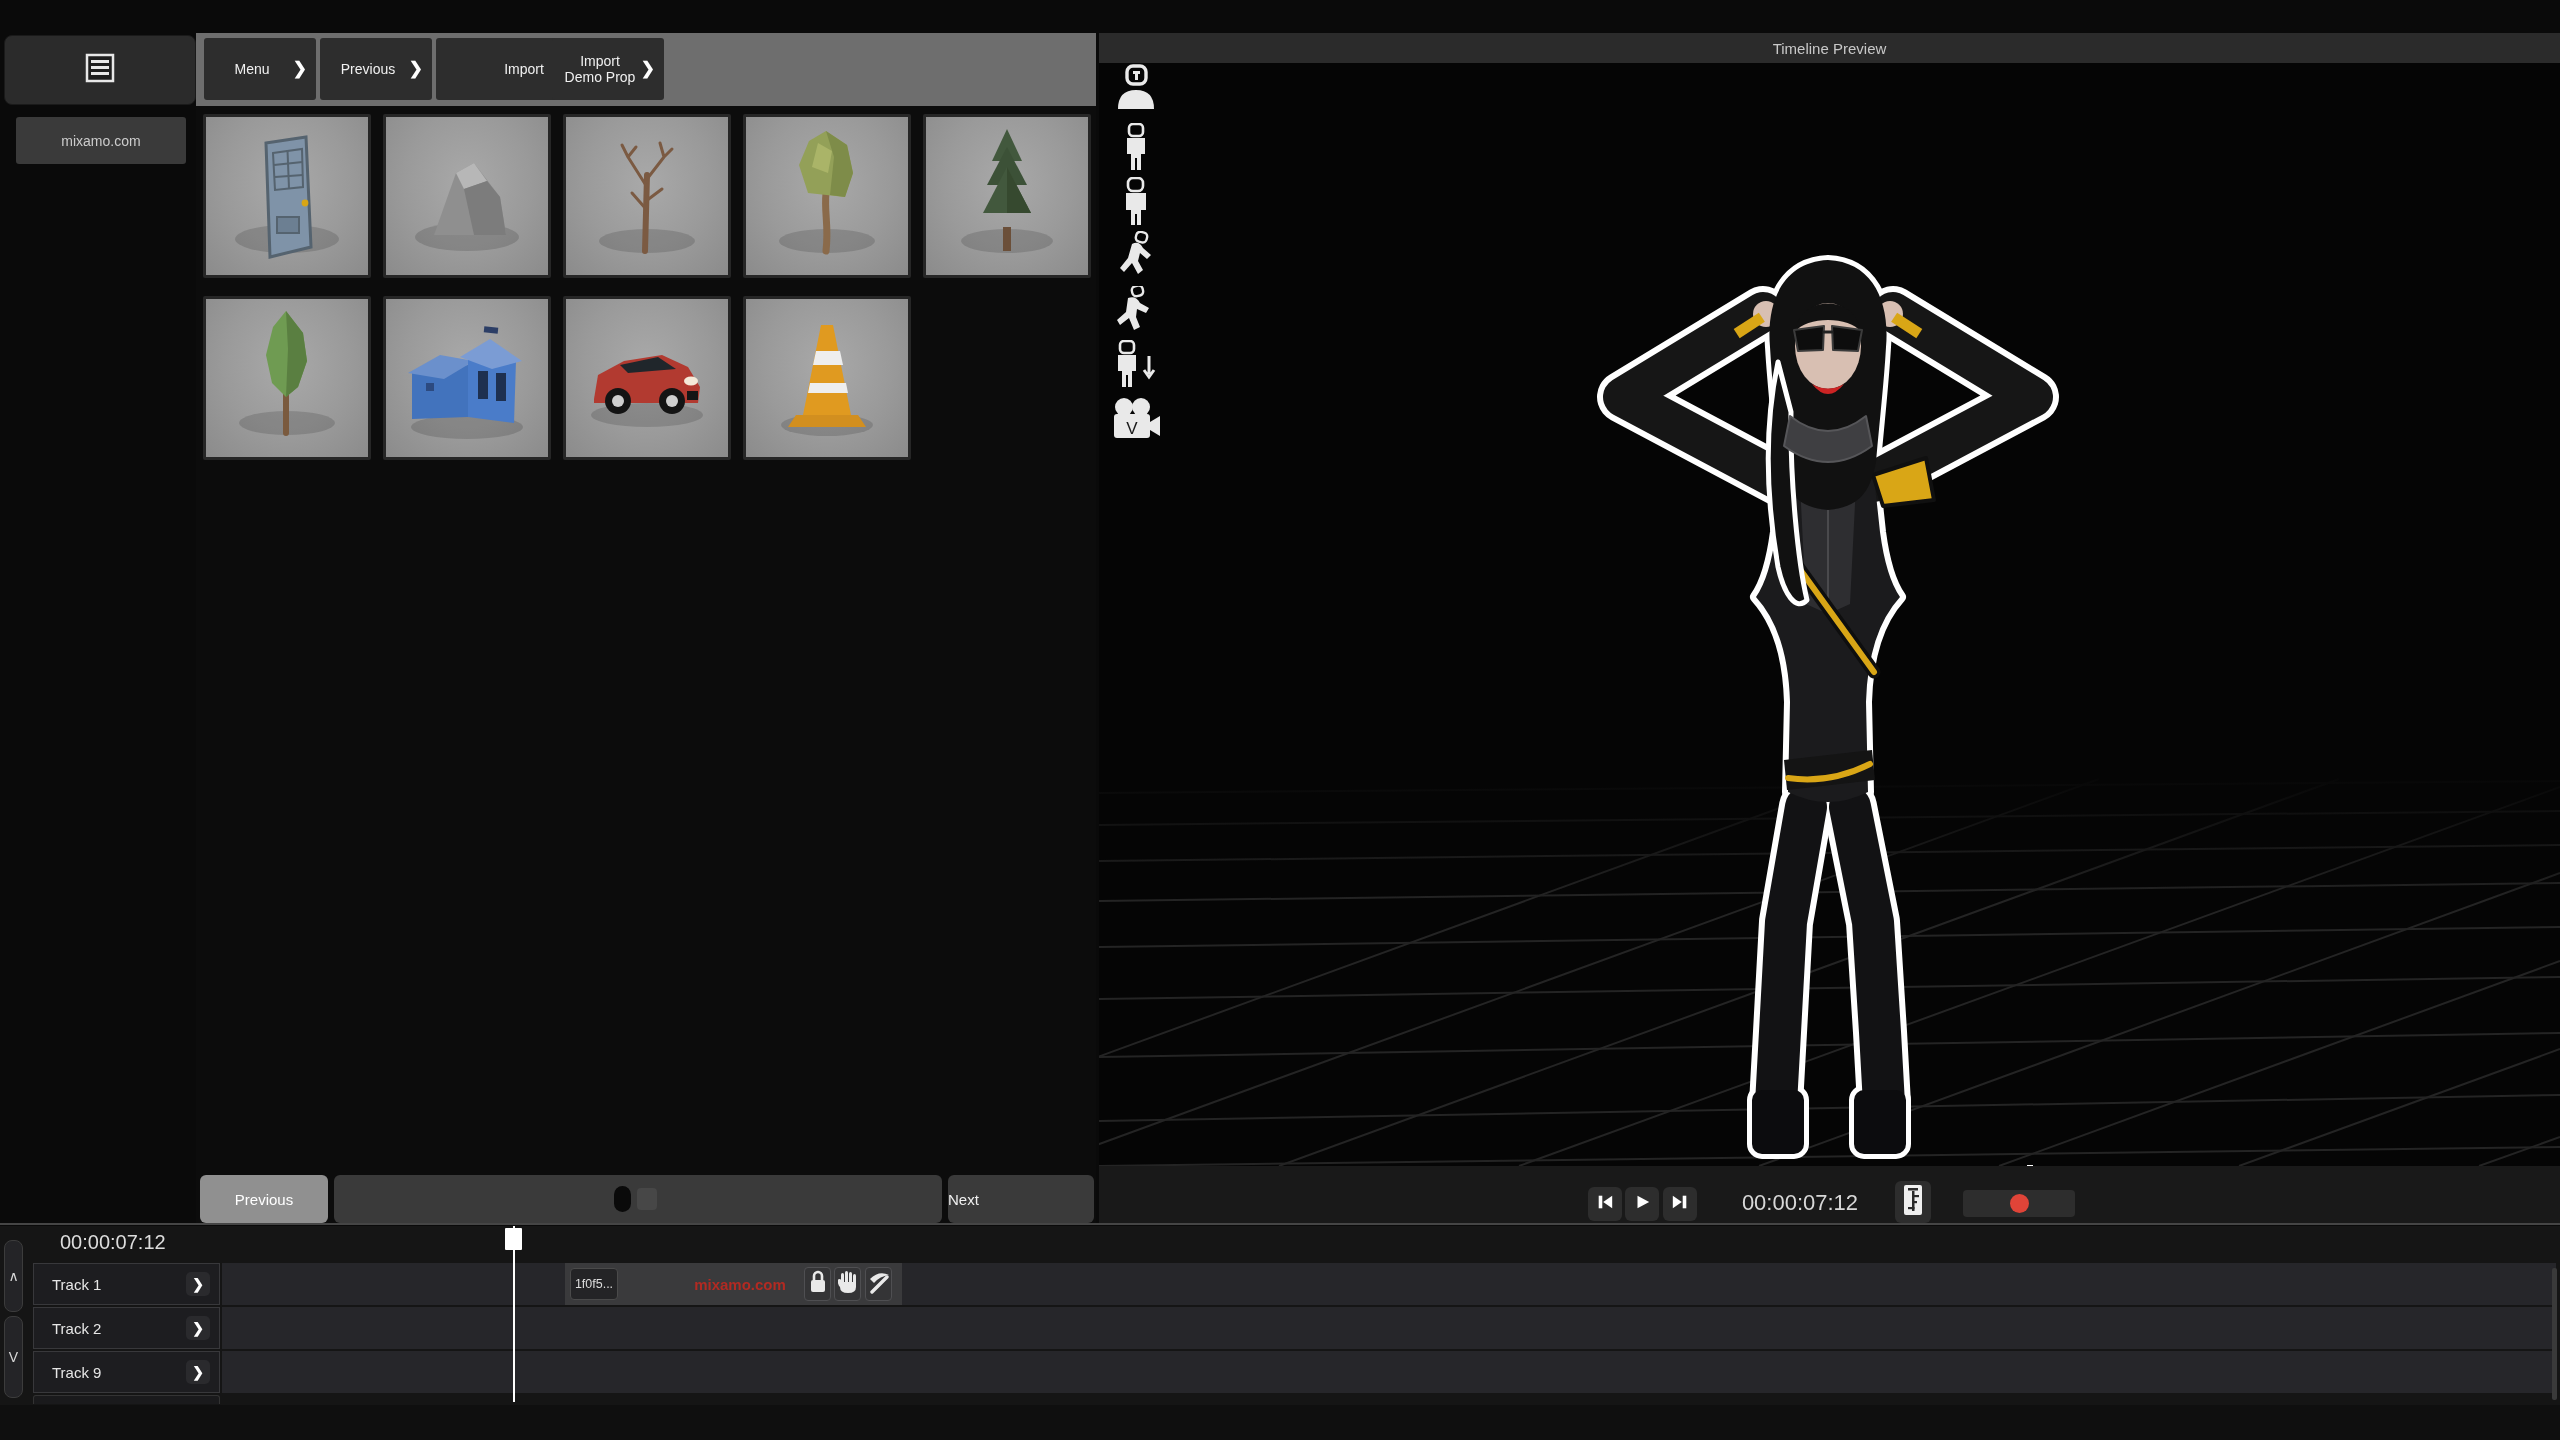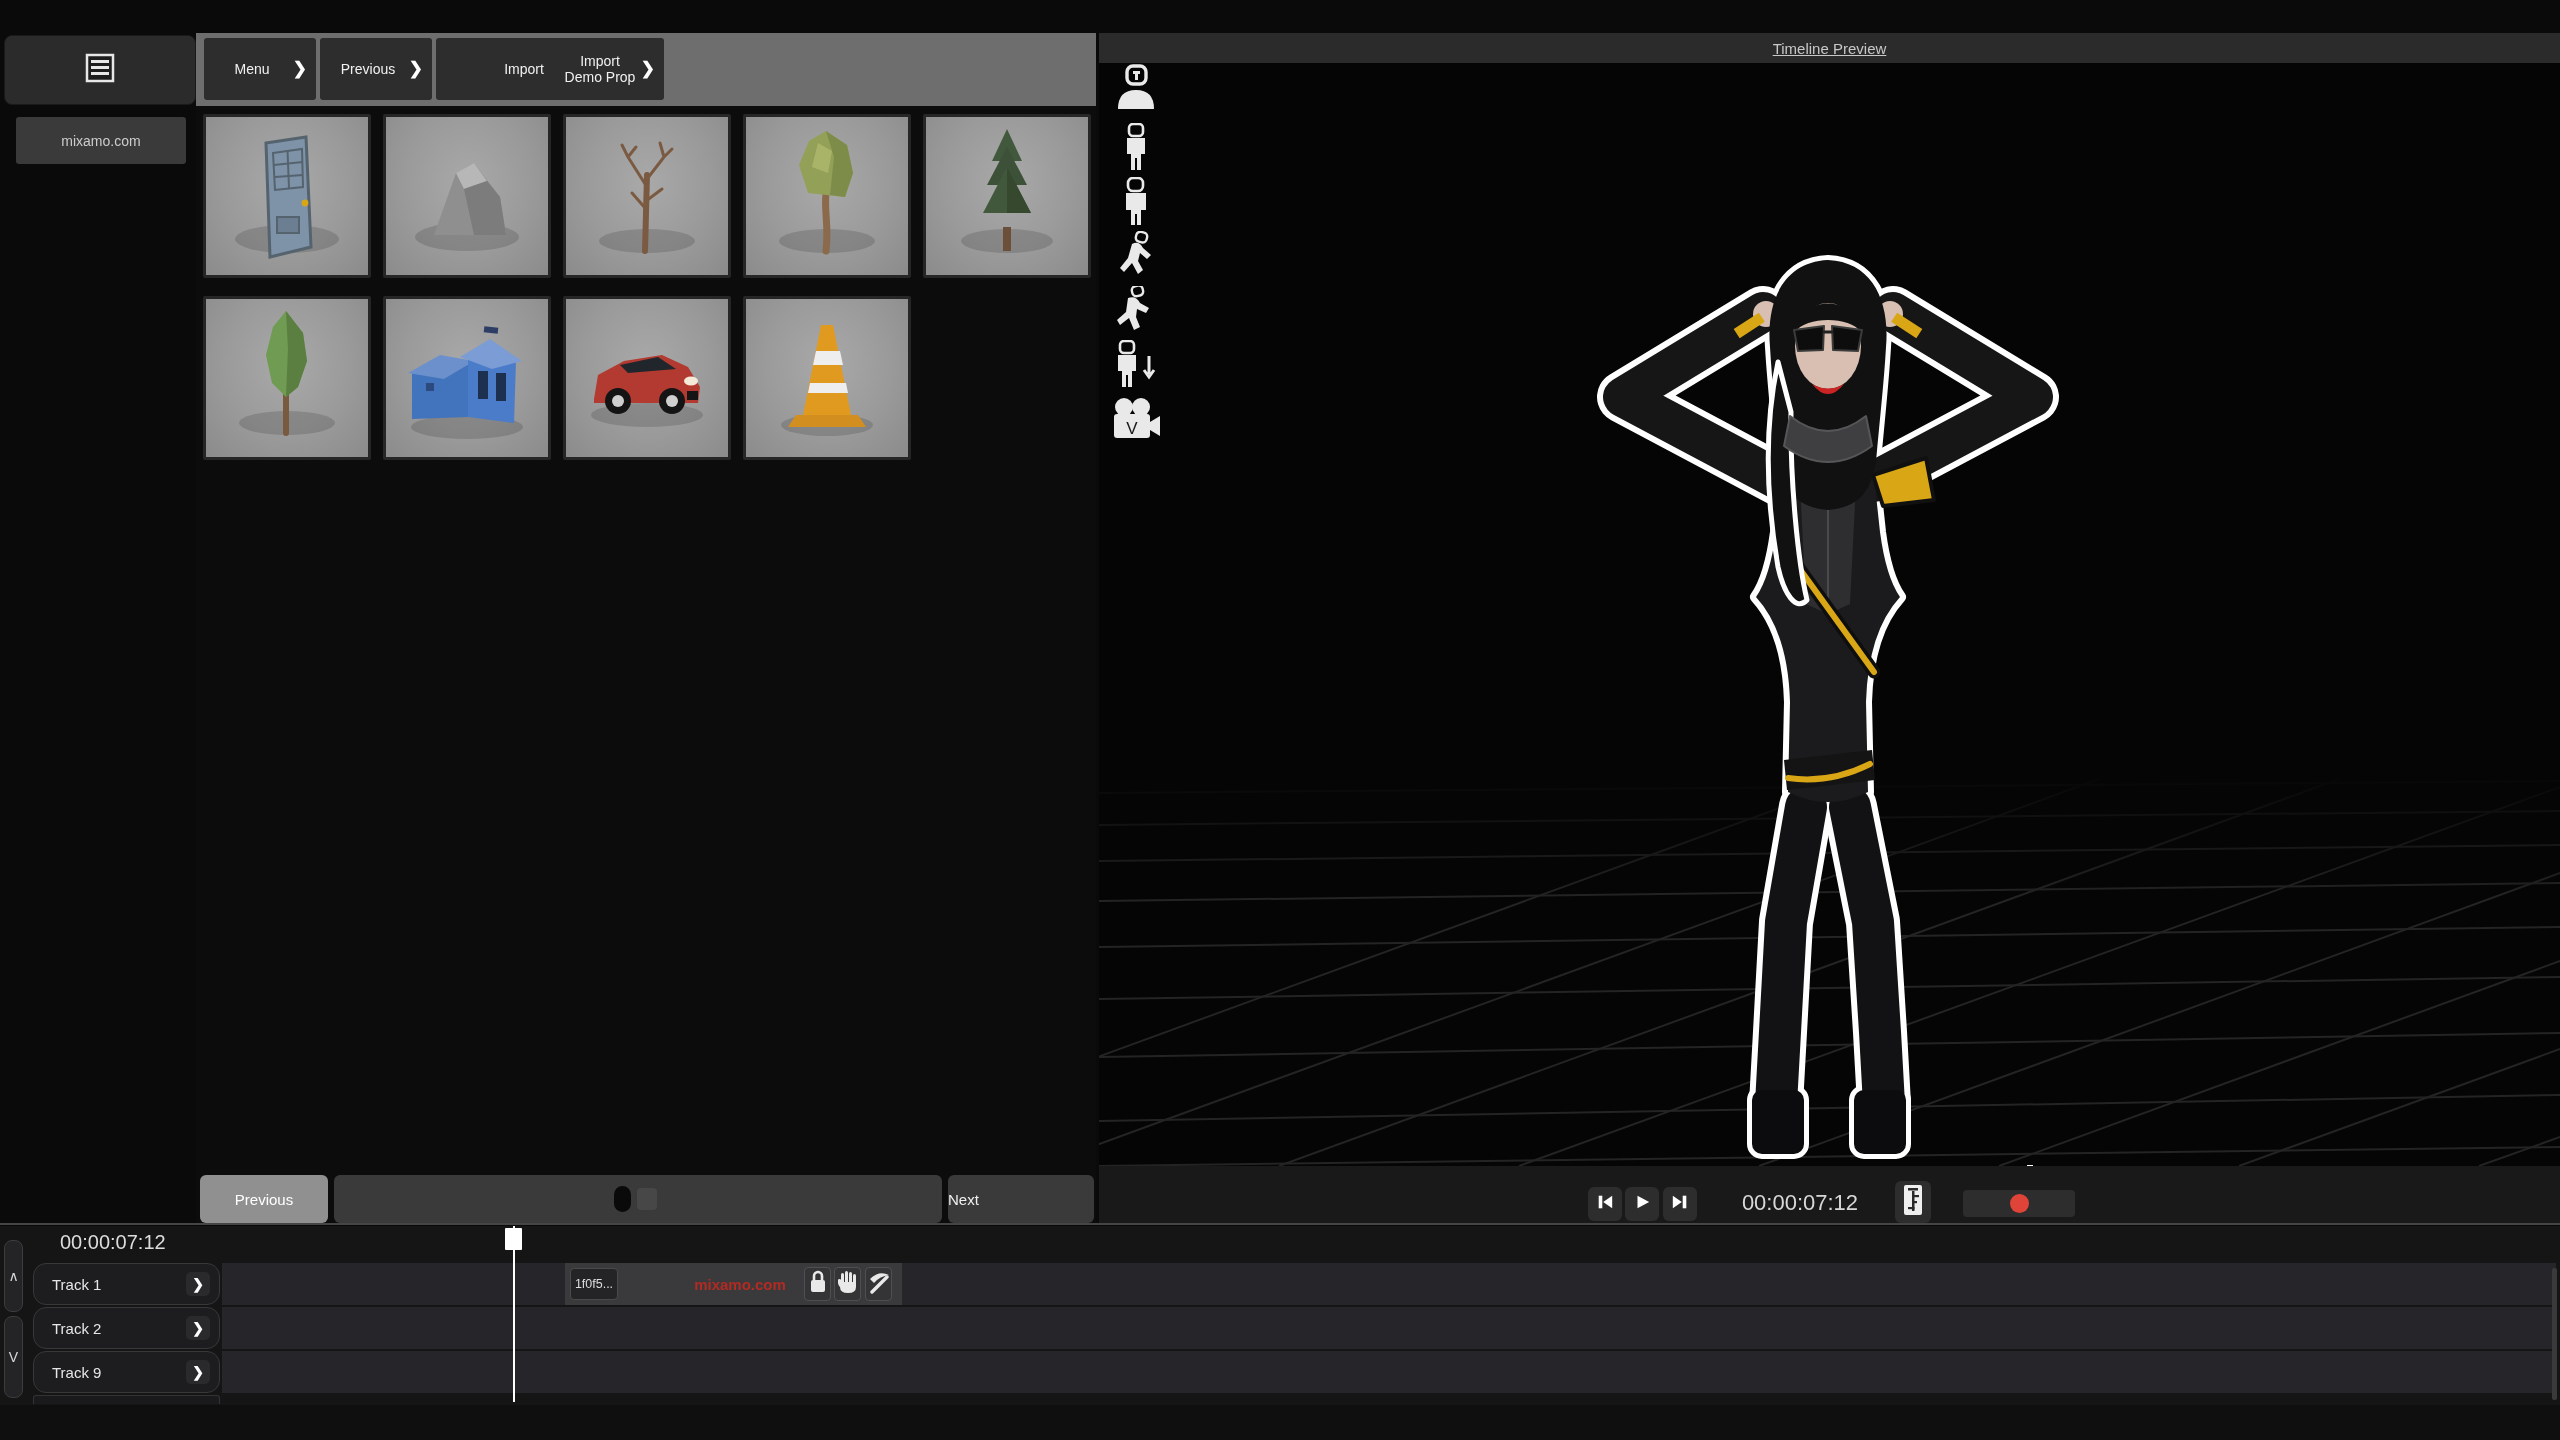--- a/index.html
+++ b/index.html
@@ -24,42 +24,42 @@
   .tile svg{width:100%;height:100%;display:block;}
   .prev-btn{left:200px;top:1175px;width:128px;height:48px;background:#909090;border-radius:6px;
      display:flex;align-items:center;justify-content:center;color:#ffffff;font-size:15px;}
   .dots-bar{left:334px;top:1175px;width:608px;height:48px;background:#3a3a3a;border-radius:6px;}
   .dot-active{left:614px;top:1186px;width:17px;height:26px;background:#0a0a0a;border-radius:9px;}
   .dot-inactive{left:637px;top:1188px;width:20px;height:22px;background:#474747;border-radius:4px;}
   .next-btn{left:948px;top:1175px;width:146px;height:48px;background:#3a3a3a;border-radius:6px;
      display:flex;align-items:center;justify-content:flex-start;color:#f0f0f0;font-size:15px;}
   
   .vp-header{left:1099px;top:33px;width:1461px;height:30px;background:#2b2b2b;
-     display:flex;align-items:center;justify-content:center;font-size:15px;color:#c8c8c8;text-decoration:underline;}
+     display:flex;align-items:center;justify-content:center;font-size:15px;color:#c8c8c8;}
   .vp-canvas{left:1099px;top:63px;width:1461px;height:1103px;background:#050505;overflow:hidden;}
   .grid-fade{left:1099px;top:770px;width:1461px;height:130px;background:linear-gradient(#050505,rgba(5,5,5,0));}
   .cam-btn{position:absolute;left:1112px;width:48px;height:50px;background:transparent;display:flex;align-items:center;justify-content:center;}
   .scrub-line{left:1140px;top:1172px;width:1392px;height:3px;background:#7a7a7a;}
   .scrub-tick{left:2027px;top:1165px;width:6px;height:17px;background:#ffffff;}
   .transport{left:1099px;top:1166px;width:1461px;height:58px;background:#191919;}
   .tr-btn{position:absolute;top:21px;width:34px;height:34px;background:#2d2d2d;border-radius:6px;
      display:flex;align-items:center;justify-content:center;}
   .timecode{position:absolute;left:621px;top:24px;width:160px;text-align:center;font-size:22px;color:#d8d8d8;}
   .ruler-btn{position:absolute;left:796px;top:15px;width:36px;height:42px;background:#2d2d2d;border-radius:6px;
      display:flex;align-items:center;justify-content:center;}
   .record-btn{position:absolute;left:864px;top:24px;width:112px;height:27px;background:#2d2d2d;border-radius:4px;
      display:flex;align-items:center;justify-content:center;}
   .record-dot{width:19px;height:19px;border-radius:50%;background:#e04438;}
   
   .tl-panel{left:0;top:1226px;width:2560px;height:214px;background:#151515;}
   .tl-topline{left:0;top:1223px;width:2560px;height:2px;background:#454545;}
   .tl-timecode{left:60px;top:1231px;font-size:20px;color:#dddddd;}
   .scroll-pill{position:absolute;left:4px;width:17px;background:#242427;border:1px solid #3c3c3c;border-radius:8px;
      display:flex;align-items:center;justify-content:center;font-size:14px;color:#d8d8d8;}
-  .trk-head{position:absolute;left:33px;width:187px;height:42px;background:#1d1d20;border:1px solid #38383b;border-radius:13px;
+  .trk-head{position:absolute;left:33px;width:187px;height:42px;background:#1d1d20;border:1px solid #38383b;border-radius:0;
      box-sizing:border-box;display:flex;align-items:center;}
   .trk-label{margin-left:18px;font-size:15px;color:#e6e6e6;}
   .trk-chev{position:absolute;right:9px;top:50%;transform:translateY(-50%);width:24px;height:24px;background:#2a2a2d;
      border-radius:5px;display:flex;align-items:center;justify-content:center;font-size:14px;font-weight:bold;color:#fff;}
   .trk-lane{position:absolute;left:222px;width:2334px;height:42px;background:#26262a;}
   .clip{position:absolute;left:343px;width:337px;height:42px;background:#3a3a3c;}
   .clip-hash{position:absolute;left:5px;top:5px;width:48px;height:32px;background:#242426;border:1px solid #4a4a4a;
      border-radius:4px;box-sizing:border-box;display:flex;align-items:center;justify-content:center;font-size:12.5px;color:#dddddd;}
   .clip-mark{position:absolute;left:100px;top:0;width:150px;height:42px;display:flex;align-items:center;justify-content:center;
      font-size:15px;font-weight:bold;color:#b22a22;}

